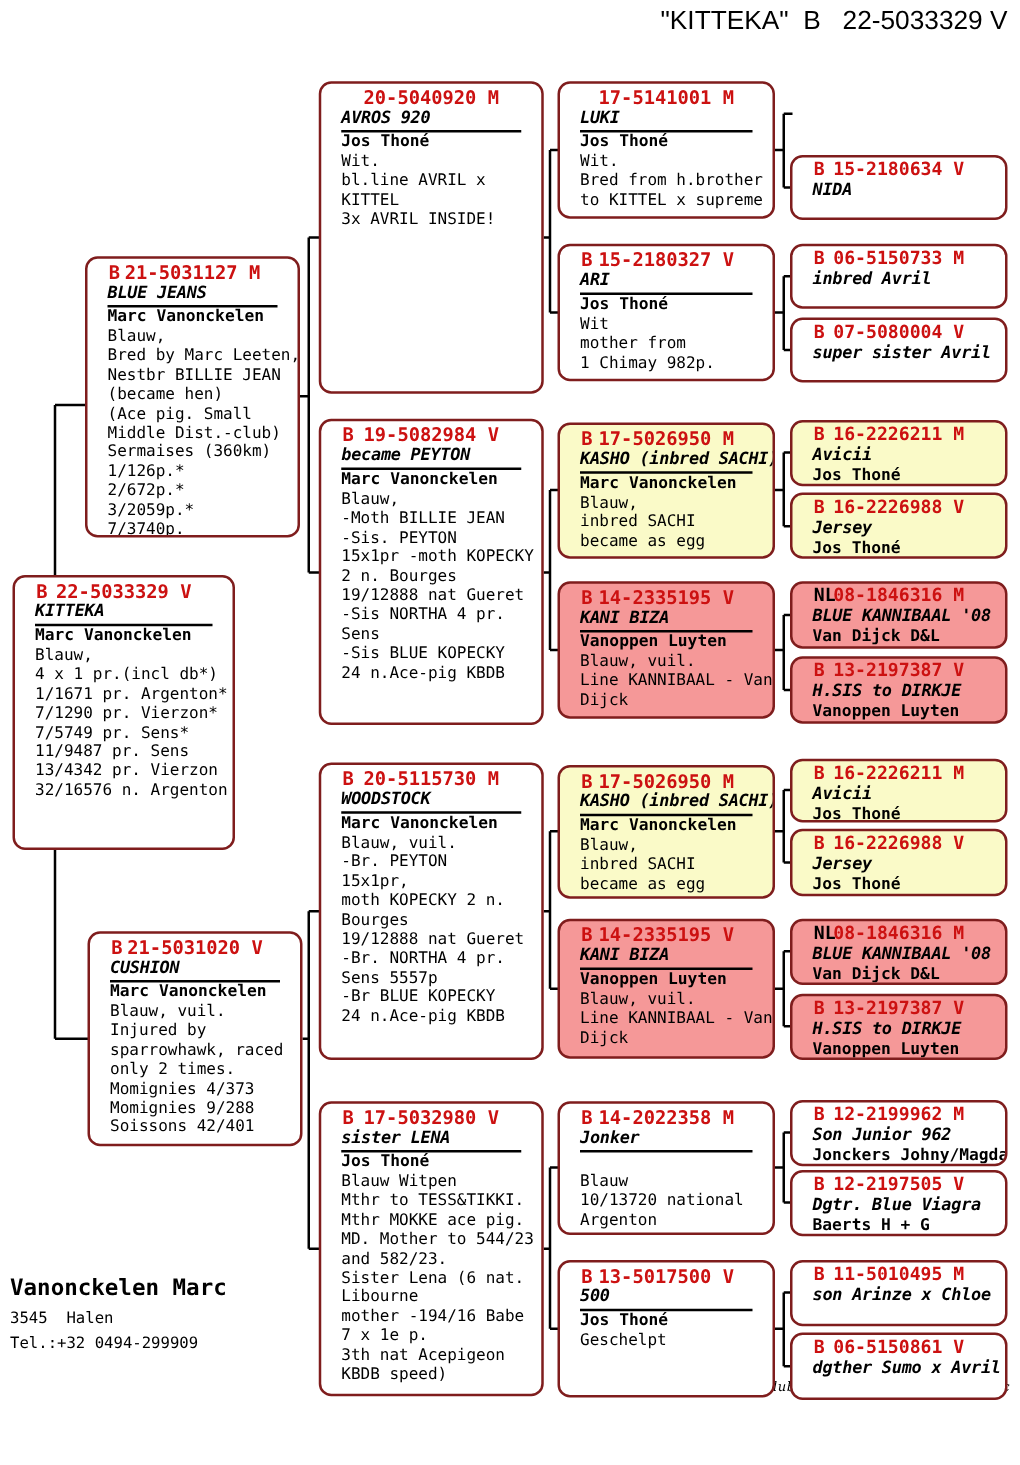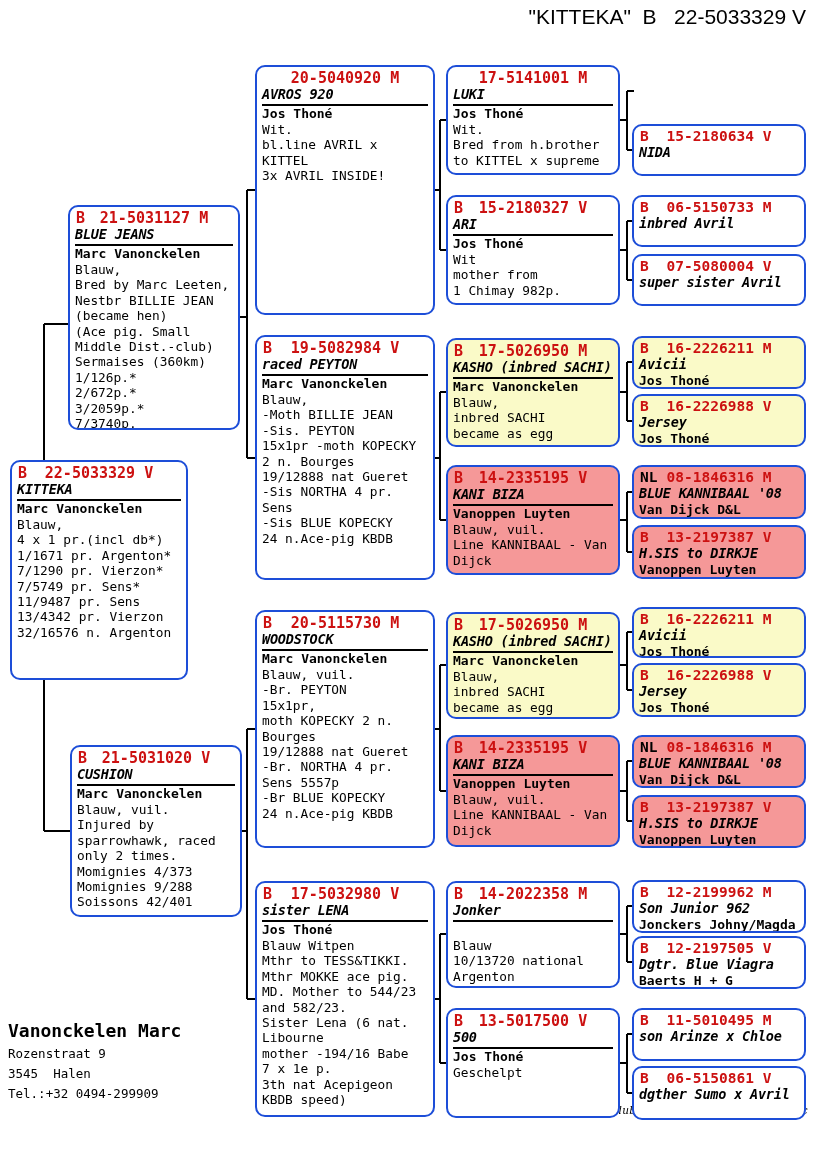--- a/index.html
+++ b/index.html
@@ -1,22 +1,22 @@
 <!DOCTYPE html>
 <html><head>
 <meta charset="utf-8">
 <style>
   html,body{margin:0;padding:0;}
   body{width:816px;height:1172px;background:#ffffff;position:relative;
        font-family:"DejaVu Sans Mono",monospace;color:#000;}
   #stage{position:absolute;inset:0;width:816px;height:1172px;}
   .title{position:absolute;top:5px;right:10px;font-family:"Liberation Sans",sans-serif;
          font-size:21px;white-space:pre;color:#000;}
-  .box{position:absolute;background:#fff;border:2px solid #1d4ed8;border-radius:10px;
-       padding:2px 5px;box-sizing:border-box;overflow:hidden;}
+  .box{position:absolute;background:#fff;border:2px solid #7f1d1d;border-radius:10px;
+       padding:2px 16px;box-sizing:border-box;overflow:hidden;}
   .box.yellow{background:#fafac8;}
   .box.pink{background:#f59898;}
   .ring{position:relative;font-weight:bold;font-size:15px;color:#cc1111;
         height:18px;line-height:18px;text-align:center;white-space:pre;}
   .ring .country{position:absolute;left:1px;top:0;}
   .ring .country.black{color:#000;}
   .name{font-style:italic;font-weight:bold;font-size:13.5px;letter-spacing:-0.2px;
         height:17px;line-height:15px;white-space:pre;}
   .box.big .name{border-bottom:2px solid #000;}
   .fancier{font-weight:bold;font-size:13px;height:16px;line-height:16px;white-space:pre;}
@@ -35,21 +35,20 @@
   .footer span{margin-left:14px;}
 </style>
 </head>
 <body>
 
 <div id="stage">
   <div class="title">"KITTEKA"  B   22-5033329 V</div>
 
   <div class="owner">
     <div class="oname">Vanonckelen Marc</div>
-    <div class="oline">Rozenstraat 9</div>
     <div class="oline">3545  Halen</div>
     <div class="oline">Tel.:+32 0494-299909</div>
   </div>
 
   <div class="footer"><span>12-06-2024</span><span>Compuclub © [9.42]</span><span>Vanonckelen Marc</span></div>
 <div class="hline" style="left: 44px; width: 24px; top: 323px;"></div>
     <div class="hline" style="left: 44px; width: 28px; top: 830px;"></div>
     <div class="vline" style="left: 43px; top: 324px; height: 136px;"></div>
     <div class="vline" style="left: 43px; top: 678px; height: 153px;"></div>
     <div class="hline" style="left: 240px; width: 7px; top: 316px;"></div>
@@ -153,21 +152,21 @@
       <div class="ring"><span class="country"></span><span>20-5040920 M</span></div>
       <div class="name">AVROS 920</div>
       <div class="fancier">Jos Thoné</div>
       <div class="line">Wit.</div>
       <div class="line">bl.line AVRIL x</div>
       <div class="line">KITTEL</div>
       <div class="line">3x AVRIL INSIDE!</div>
     </div>
     <div class="box big" style="left: 255px; top: 335px; width: 180px; height: 245px;">
       <div class="ring"><span class="country">B</span><span>19-5082984 V</span></div>
-      <div class="name">raced PEYTON</div>
+      <div class="name">became PEYTON</div>
       <div class="fancier">Marc Vanonckelen</div>
       <div class="line">Blauw,</div>
       <div class="line">-Moth BILLIE JEAN</div>
       <div class="line">-Sis. PEYTON</div>
       <div class="line">15x1pr -moth KOPECKY</div>
       <div class="line">2 n. Bourges</div>
       <div class="line">19/12888 nat Gueret</div>
       <div class="line">-Sis NORTHA 4 pr.</div>
       <div class="line">Sens</div>
       <div class="line">-Sis BLUE KOPECKY</div>

